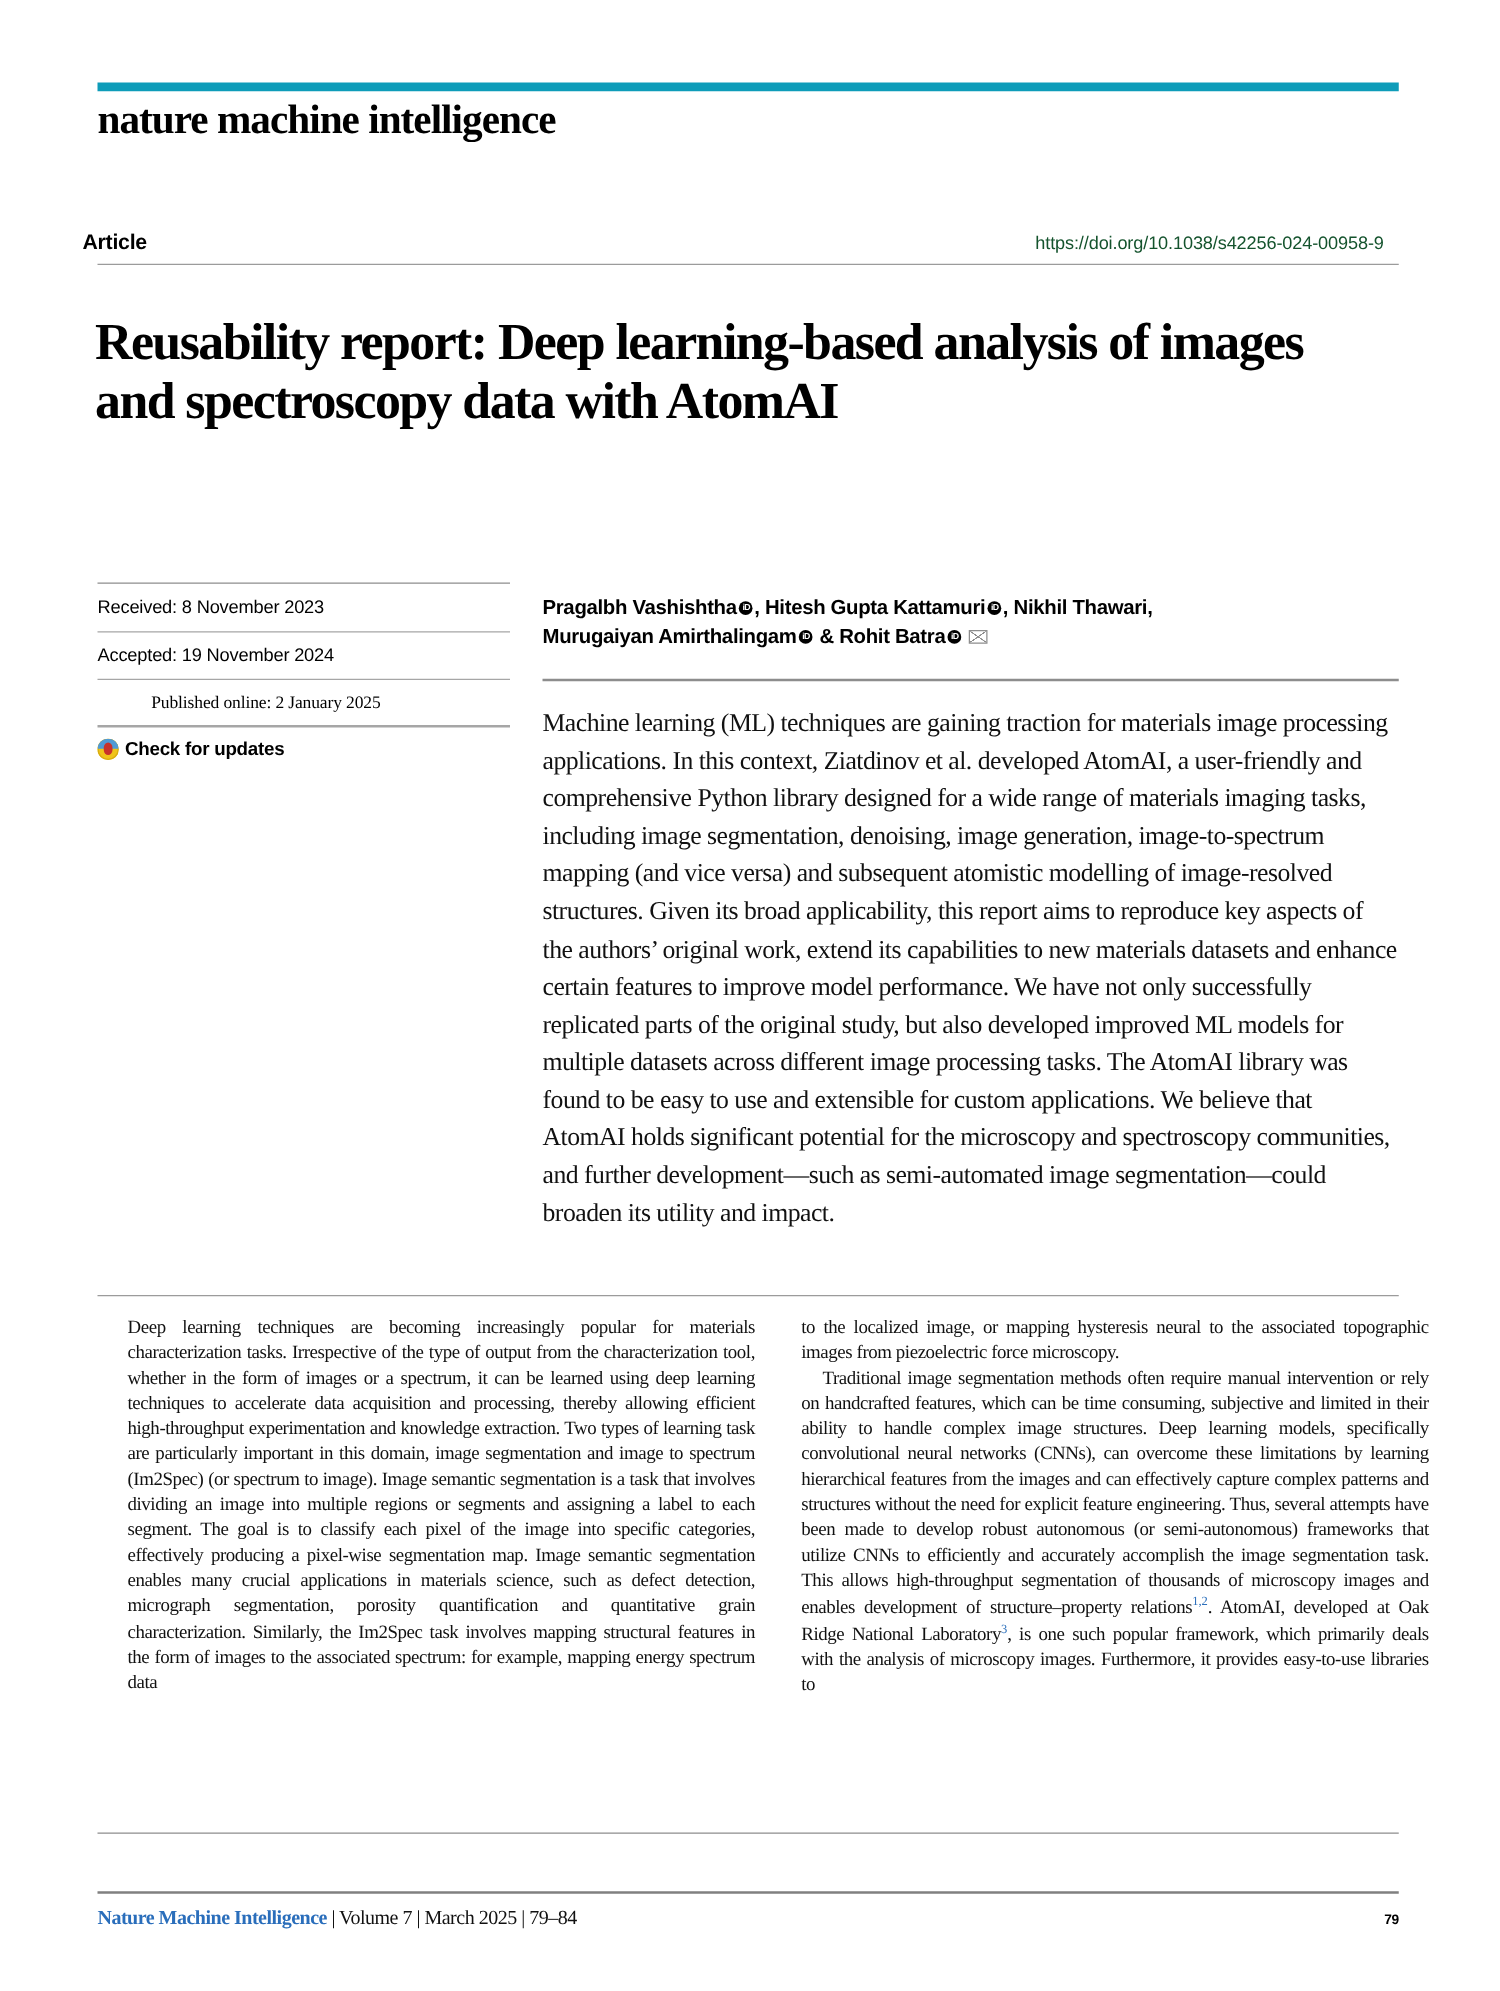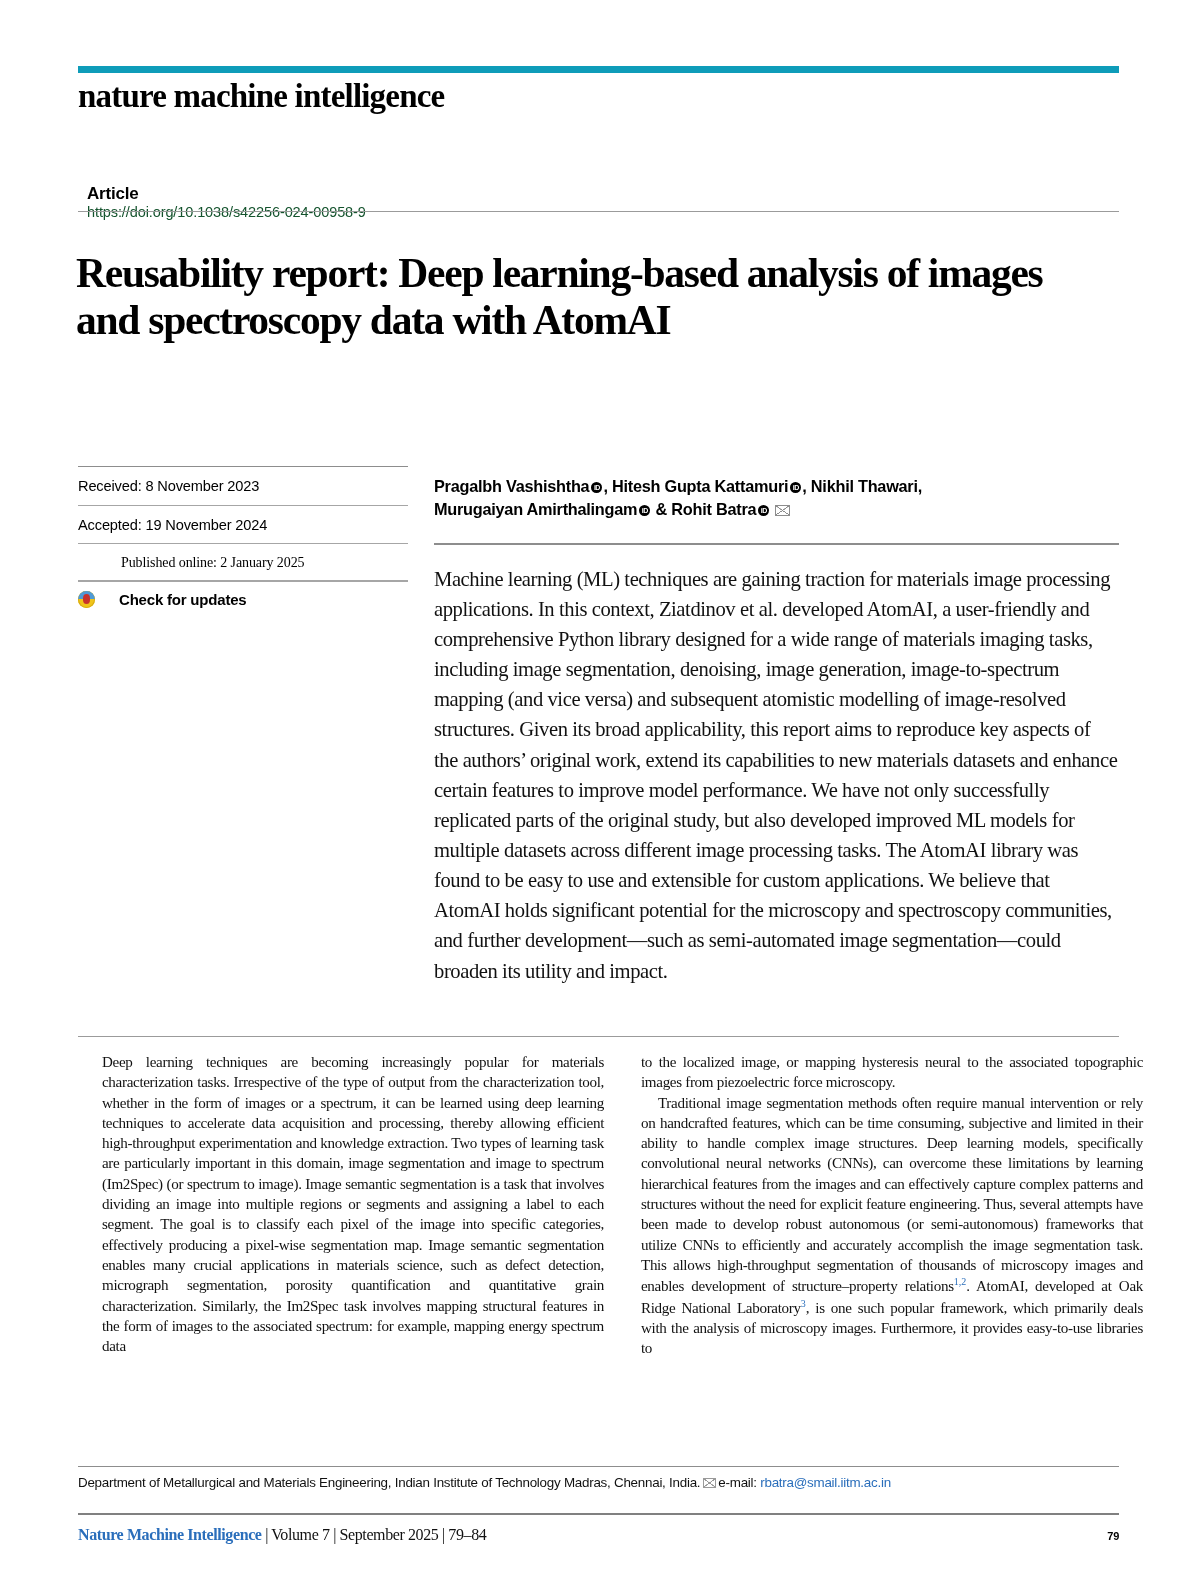--- a/index.html
+++ b/index.html
@@ -42,27 +42,26 @@
     font-weight: 700;
     font-size: 33px;
     letter-spacing: -0.8px;
     color: #000;
     white-space: nowrap;
   }
 
   
   .type-row {
     position: absolute;
-    left: 87px;
+    left: 66px;
     top: 184px;
     width: 1041px;
     display: flex;
     align-items: baseline;
     justify-content: space-between;
-    flex-direction: column;
   }
   .article-type {
     font-size: 17px;
     font-weight: 700;
     letter-spacing: -0.2px;
   }
   .doi-link {
     font-size: 14.5px;
     color: #14532d;
     text-decoration: none;
@@ -114,21 +113,21 @@
   .meta-item.light {
     font-family: "Liberation Serif", serif;
     font-weight: 400;
     font-size: 14px;
     letter-spacing: -0.1px;
     margin-left: 43px;
   }
   .check-row {
     display: flex;
     align-items: center;
-    gap: 24px;
+    gap: 5px;
     padding: 9px 0 0 0;
   }
   .check-label {
     font-size: 15px;
     font-weight: 600;
     letter-spacing: -0.2px;
   }
   .crossmark {
     width: 17px; height: 17px;
     border-radius: 50%;
@@ -381,24 +380,20 @@
     <div class="col">
       <p>Deep learning techniques are becoming increasingly popular for materials characterization tasks. Irrespective of the type of output from the characterization tool, whether in the form of images or a spectrum, it can be learned using deep learning techniques to accelerate data acquisition and processing, thereby allowing efficient high-throughput experimentation and knowledge extraction. Two types of learning task are particularly important in this domain, image segmentation and image to spectrum (Im2Spec) (or spectrum to image). Image semantic segmentation is a task that involves dividing an image into multiple regions or segments and assigning a label to each segment. The goal is to classify each pixel of the image into specific categories, effectively producing a pixel-wise segmentation map. Image semantic segmentation enables many crucial applications in materials science, such as defect detection, micrograph segmentation, porosity quantification and quantitative grain characterization. Similarly, the Im2Spec task involves mapping structural features in the form of images to the associated spectrum: for example, mapping energy spectrum data</p>
     </div>
     <div class="col">
       <p>to the localized image, or mapping hysteresis neural to the associated topographic images from piezoelectric force microscopy.</p>
       <p class="indent"><span>Traditional image segmentation methods often require manual intervention or rely on handcrafted features, which can be time consuming, subjective and limited in their ability to handle complex image structures. Deep learning models, specifically convolutional neural networks (CNNs), can overcome these limitations by learning hierarchical features from the images and can effectively capture complex patterns and structures without the need for explicit feature engineering. Thus, several attempts have been made to develop robust autonomous (or semi-autonomous) frameworks that utilize CNNs to efficiently and accurately accomplish the image segmentation task. This allows high-throughput segmentation of thousands of microscopy images and enables development of structure–property relations</span><span class="ref">1,2</span><span>. AtomAI, developed at Oak Ridge National Laboratory</span><span class="ref">3</span><span>, is one such popular framework, which primarily deals with the analysis of microscopy images. Furthermore, it provides easy-to-use libraries to</span></p>
     </div>
   </div>
 
   <div class="foot-rule"></div>
-  <div class="affiliation">
-    <span>Department of Metallurgical and Materials Engineering, Indian Institute of Technology Madras, Chennai, India.</span><span class="envelope-sm"></span><span>e-mail:</span>
-    <a class="email" href="#">rbatra@smail.iitm.ac.in</a>
-  </div>
 
   <div class="footer-rule"></div>
   <div class="footer-row">
-    <div><a class="footer-journal" href="#">Nature Machine Intelligence</a><span class="footer-meta"> | Volume 7 | September 2025 | 79–84</span></div>
+    <div><a class="footer-journal" href="#">Nature Machine Intelligence</a><span class="footer-meta"> | Volume 7 | March 2025 | 79–84</span></div>
     <div class="page-no">79</div>
   </div>
 
 </div>
 
 </body></html>

